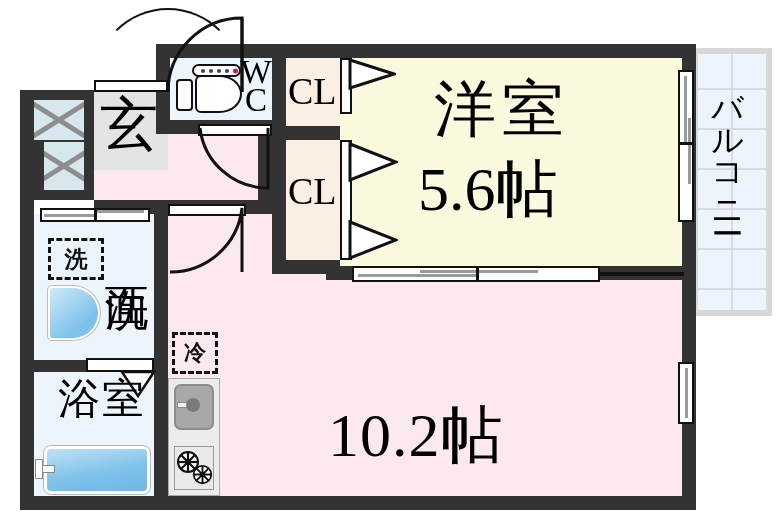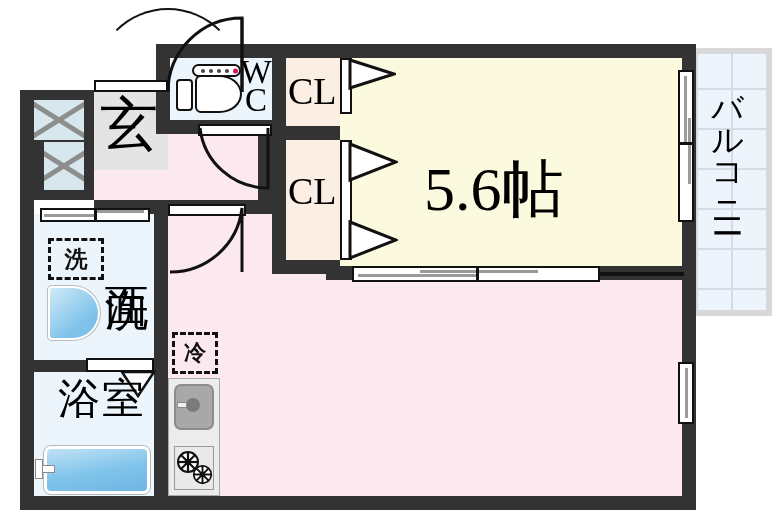--- a/index.html
+++ b/index.html
@@ -187,22 +187,24 @@
   </svg>
 
   <div class="clrail" style="left:340px;top:140px;width:12px;height:120px;"></div>
   <svg class="abs" style="left:348px;top:142px;width:50px;height:40px;" viewBox="0 0 50 40">
     <path d="M2 2 L48 20 L2 38 Z" fill="#fff" stroke="#111" stroke-width="3"></path>
   </svg>
   <svg class="abs" style="left:348px;top:220px;width:50px;height:40px;" viewBox="0 0 50 40">
     <path d="M2 2 L48 20 L2 38 Z" fill="#fff" stroke="#111" stroke-width="3"></path>
   </svg>
 
-  <div class="lbl lbl-room" style="left:418px;top:158px;font-size:62px;margin-left:6px;">5.6帖</div>
-
+  <div class="lbl lbl-room" style="left:434px;top:78px;font-size:62px;letter-spacing:6px;">洋室</div>
+  <div class="lbl lbl-room" style="left:418px;top:158px;font-size:62px;">5.6帖</div>
+
+  <div class="lbl lbl-big" style="left:328px;top:404px;font-size:62px;">10.2帖</div>
 
   <div class="sashframe" style="left:352px;top:266px;width:248px;height:16px;"></div>
   <div class="sashline" style="left:358px;top:274px;width:118px;height:3px;"></div>
   <div class="sashline" style="left:420px;top:270px;width:118px;height:3px;"></div>
   <div class="abs" style="left:476px;top:266px;width:3px;height:16px;background:#111;"></div>
   <div class="abs" style="left:600px;top:272px;width:84px;height:4px;background:#111;"></div>
 
   <div class="sashframe" style="left:678px;top:70px;width:16px;height:152px;"></div>
   <div class="sashline" style="left:684px;top:76px;width:3px;height:66px;"></div>
   <div class="sashline" style="left:688px;top:118px;width:3px;height:66px;"></div>

